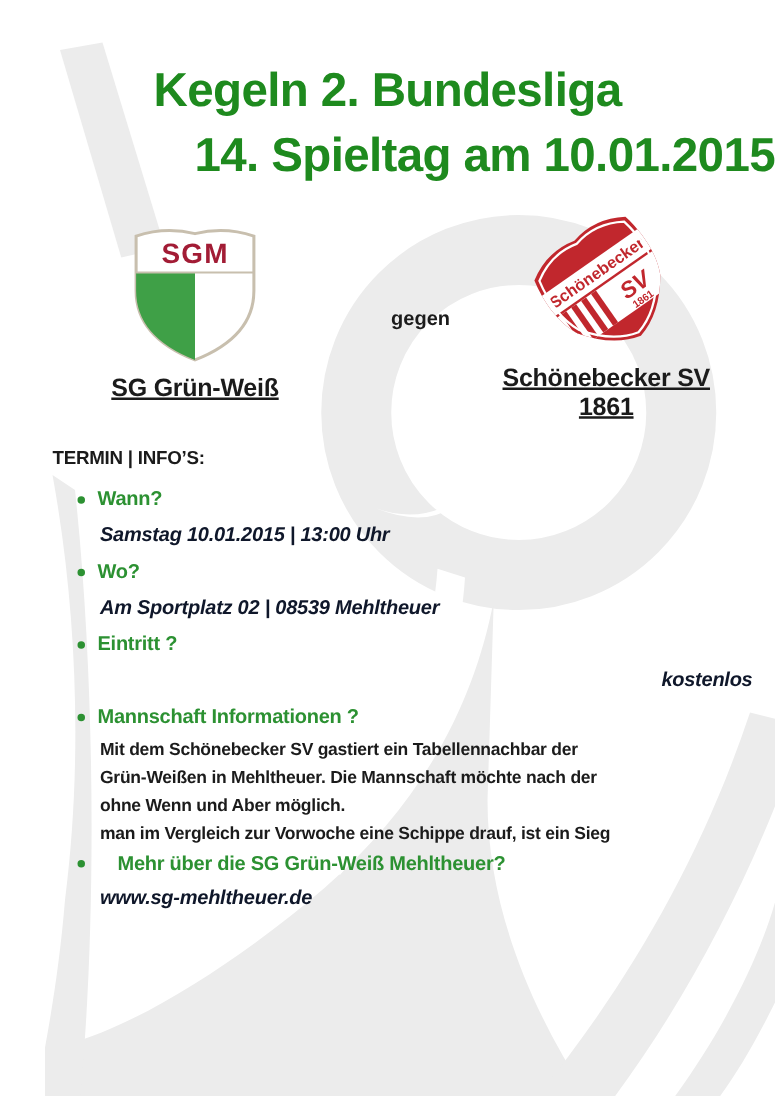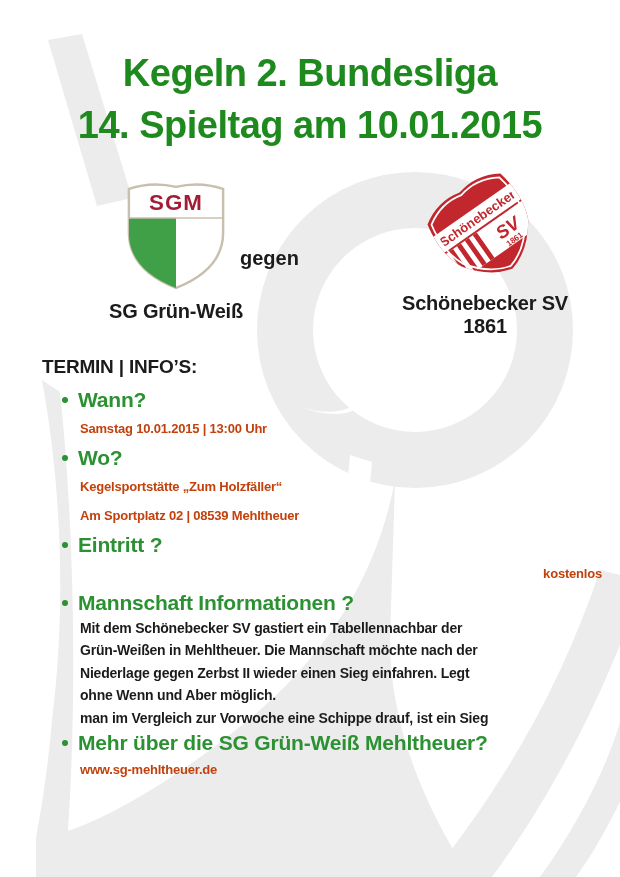--- a/index.html
+++ b/index.html
@@ -6,38 +6,38 @@
   .page{
     position:relative;width:620px;height:877px;background:#ffffff;overflow:hidden;
     font-family:"Liberation Sans",sans-serif;font-weight:700;color:#1b1b1b;
   }
   .watermark{position:absolute;left:0;top:0;z-index:0;}
   .content{position:absolute;left:0;top:0;width:620px;height:877px;z-index:1;}
 
   .title{position:absolute;left:0;width:620px;text-align:center;color:#1e8a1e;
          font-size:38px;letter-spacing:-0.5px;line-height:1.15;margin:0;}
   .title1{top:52px;}
-  .title2{top:104px;}
+  .title2{top:104px;text-align:right;}
 
   .team{position:absolute;width:210px;text-align:center;}
-  .team-home{left:71px;top:178px;text-align:center;}
+  .team-home{left:51px;top:178px;text-align:center;}
   .team-away{left:380px;top:170px;}
-  .team-name{font-size:20px;line-height:23px;letter-spacing:-0.2px;margin-top:6px;}
-  .versus{position:absolute;left:240px;top:247px;width:120px;text-align:left;font-size:20px;}
+  .team-name{font-size:20px;line-height:23px;letter-spacing:-0.2px;margin-top:6px;text-decoration:underline;}
+  .versus{position:absolute;left:240px;top:247px;width:120px;text-align:right;font-size:16px;}
   .badge-wrap{height:116px;display:flex;align-items:flex-start;justify-content:center;}
   svg{overflow:visible;}
 
   .info{position:absolute;left:42px;top:357px;width:560px;}
-  .info-heading{font-size:19px;letter-spacing:-0.2px;line-height:20px;margin:0 0 8px 0;}
+  .info-heading{font-size:15px;letter-spacing:-0.2px;line-height:20px;margin:0 0 8px 0;}
   .bullet-row{display:flex;align-items:baseline;padding-left:20px;line-height:29px;
-              font-size:21px;color:#2c9132;letter-spacing:-0.2px;}
+              font-size:16px;color:#2c9132;letter-spacing:-0.2px;}
   .bullet-dot{width:6px;height:6px;border-radius:50%;background:#2c9132;
               align-self:center;margin-right:10px;flex:0 0 6px;}
-  .sub-line{padding-left:38px;line-height:29px;font-size:13px;color:#c2410c;
-            letter-spacing:-0.2px;white-space:nowrap;}
+  .sub-line{padding-left:38px;line-height:29px;font-size:16px;color:#0f172a;
+            letter-spacing:-0.2px;white-space:nowrap;font-style:italic;}
   .para{padding-left:38px;}
   .para-line{line-height:22.4px;font-size:14px;color:#1b1b1b;letter-spacing:-0.2px;
              white-space:nowrap;}
   .url-line{cursor:pointer;}
 </style>
 </head>
 <body>
 
 <div class="page">
 
@@ -118,42 +118,40 @@
       <div class="bullet-row">
         <span class="bullet-dot"></span>
         <span>Wann?</span>
       </div>
       <div class="sub-line">Samstag 10.01.2015 | 13:00 Uhr</div>
 
       <div class="bullet-row">
         <span class="bullet-dot"></span>
         <span>Wo?</span>
       </div>
-      <div class="sub-line">Kegelsportstätte „Zum Holzfäller“</div>
       <div class="sub-line">Am Sportplatz 02 | 08539 Mehltheuer</div>
 
       <div class="bullet-row">
         <span class="bullet-dot"></span>
         <span>Eintritt ?</span>
       </div>
       <div class="sub-line" style="padding-left:42px;text-align:right;">kostenlos</div>
 
       <div class="bullet-row">
         <span class="bullet-dot"></span>
         <span>Mannschaft Informationen ?</span>
       </div>
       <div class="para">
         <div class="para-line">Mit dem Schönebecker SV gastiert ein Tabellennachbar der</div>
         <div class="para-line">Grün-Weißen in Mehltheuer. Die Mannschaft möchte nach der</div>
-        <div class="para-line">Niederlage gegen Zerbst II wieder einen Sieg einfahren. Legt</div>
         <div class="para-line">ohne Wenn und Aber möglich.</div>
         <div class="para-line">man im Vergleich zur Vorwoche eine Schippe drauf, ist ein Sieg</div>
       </div>
 
-      <div class="bullet-row" style="line-height:27px;">
+      <div class="bullet-row" style="line-height:27px;gap:16px;">
         <span class="bullet-dot"></span>
         <span>Mehr über die SG Grün-Weiß Mehltheuer?</span>
       </div>
       <div class="sub-line url-line" style="line-height:27px;">www.sg-mehltheuer.de</div>
     </div>
 
   </div>
 </div>
 
 </body></html>

